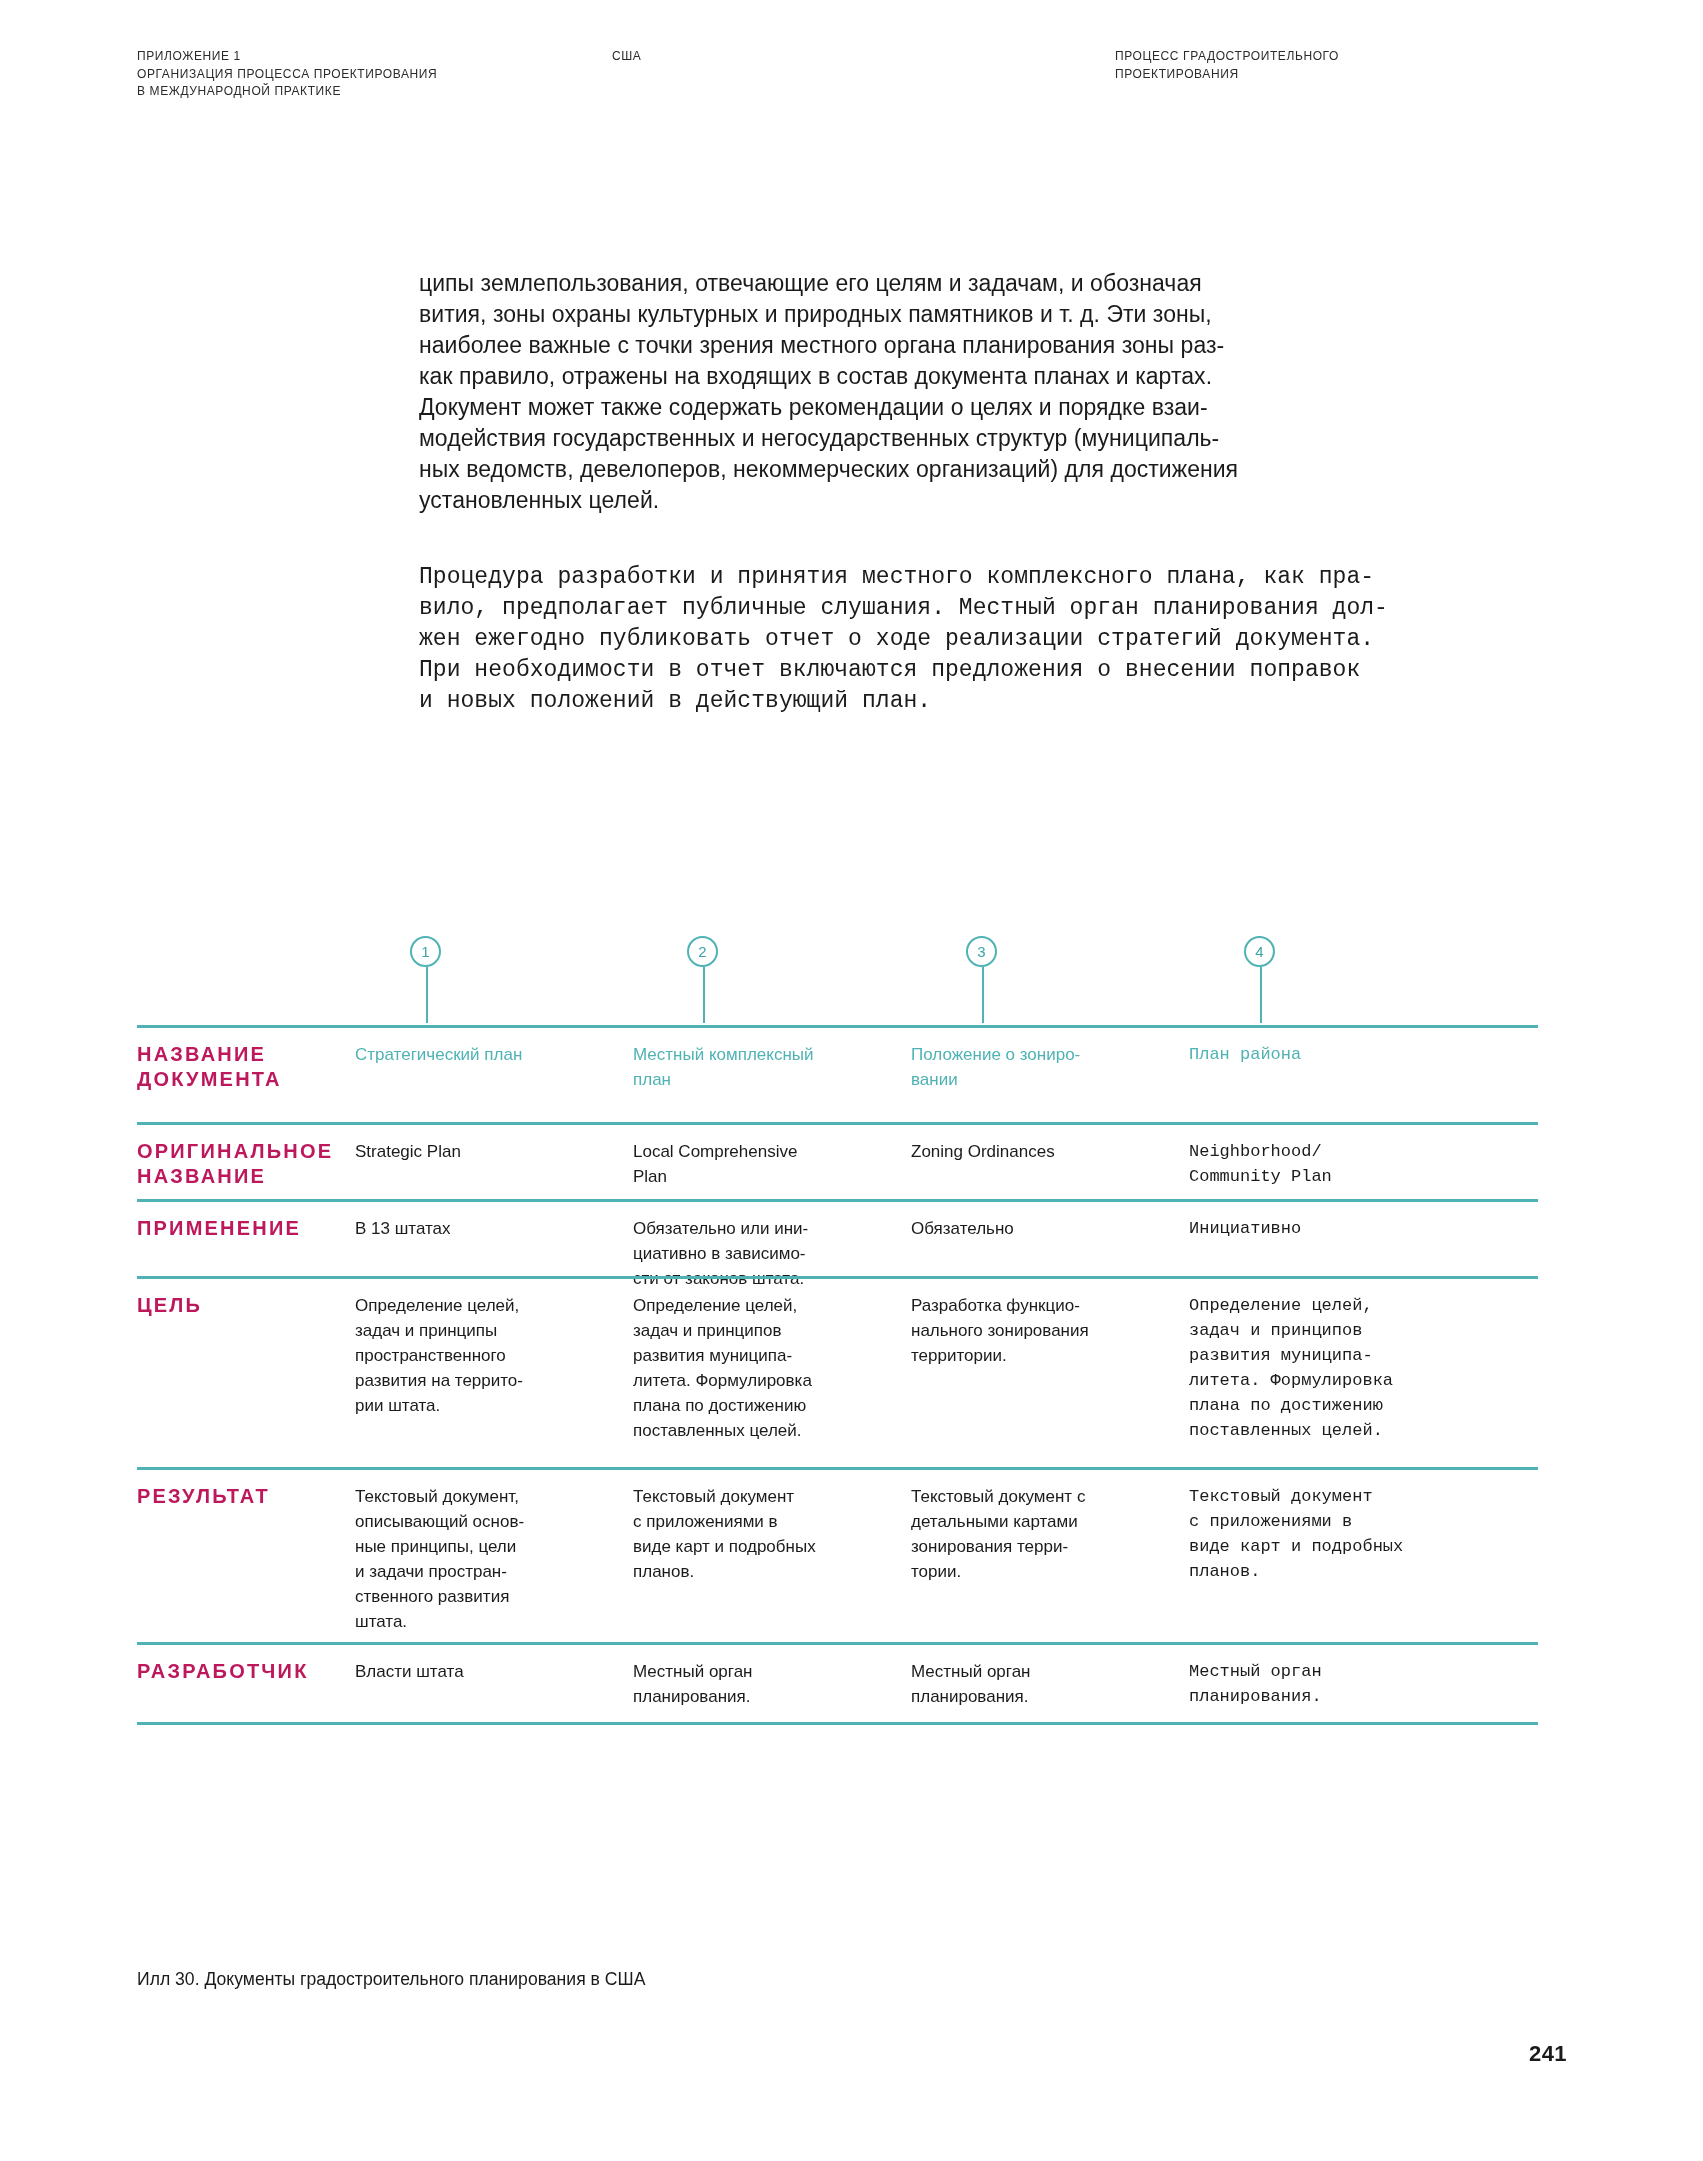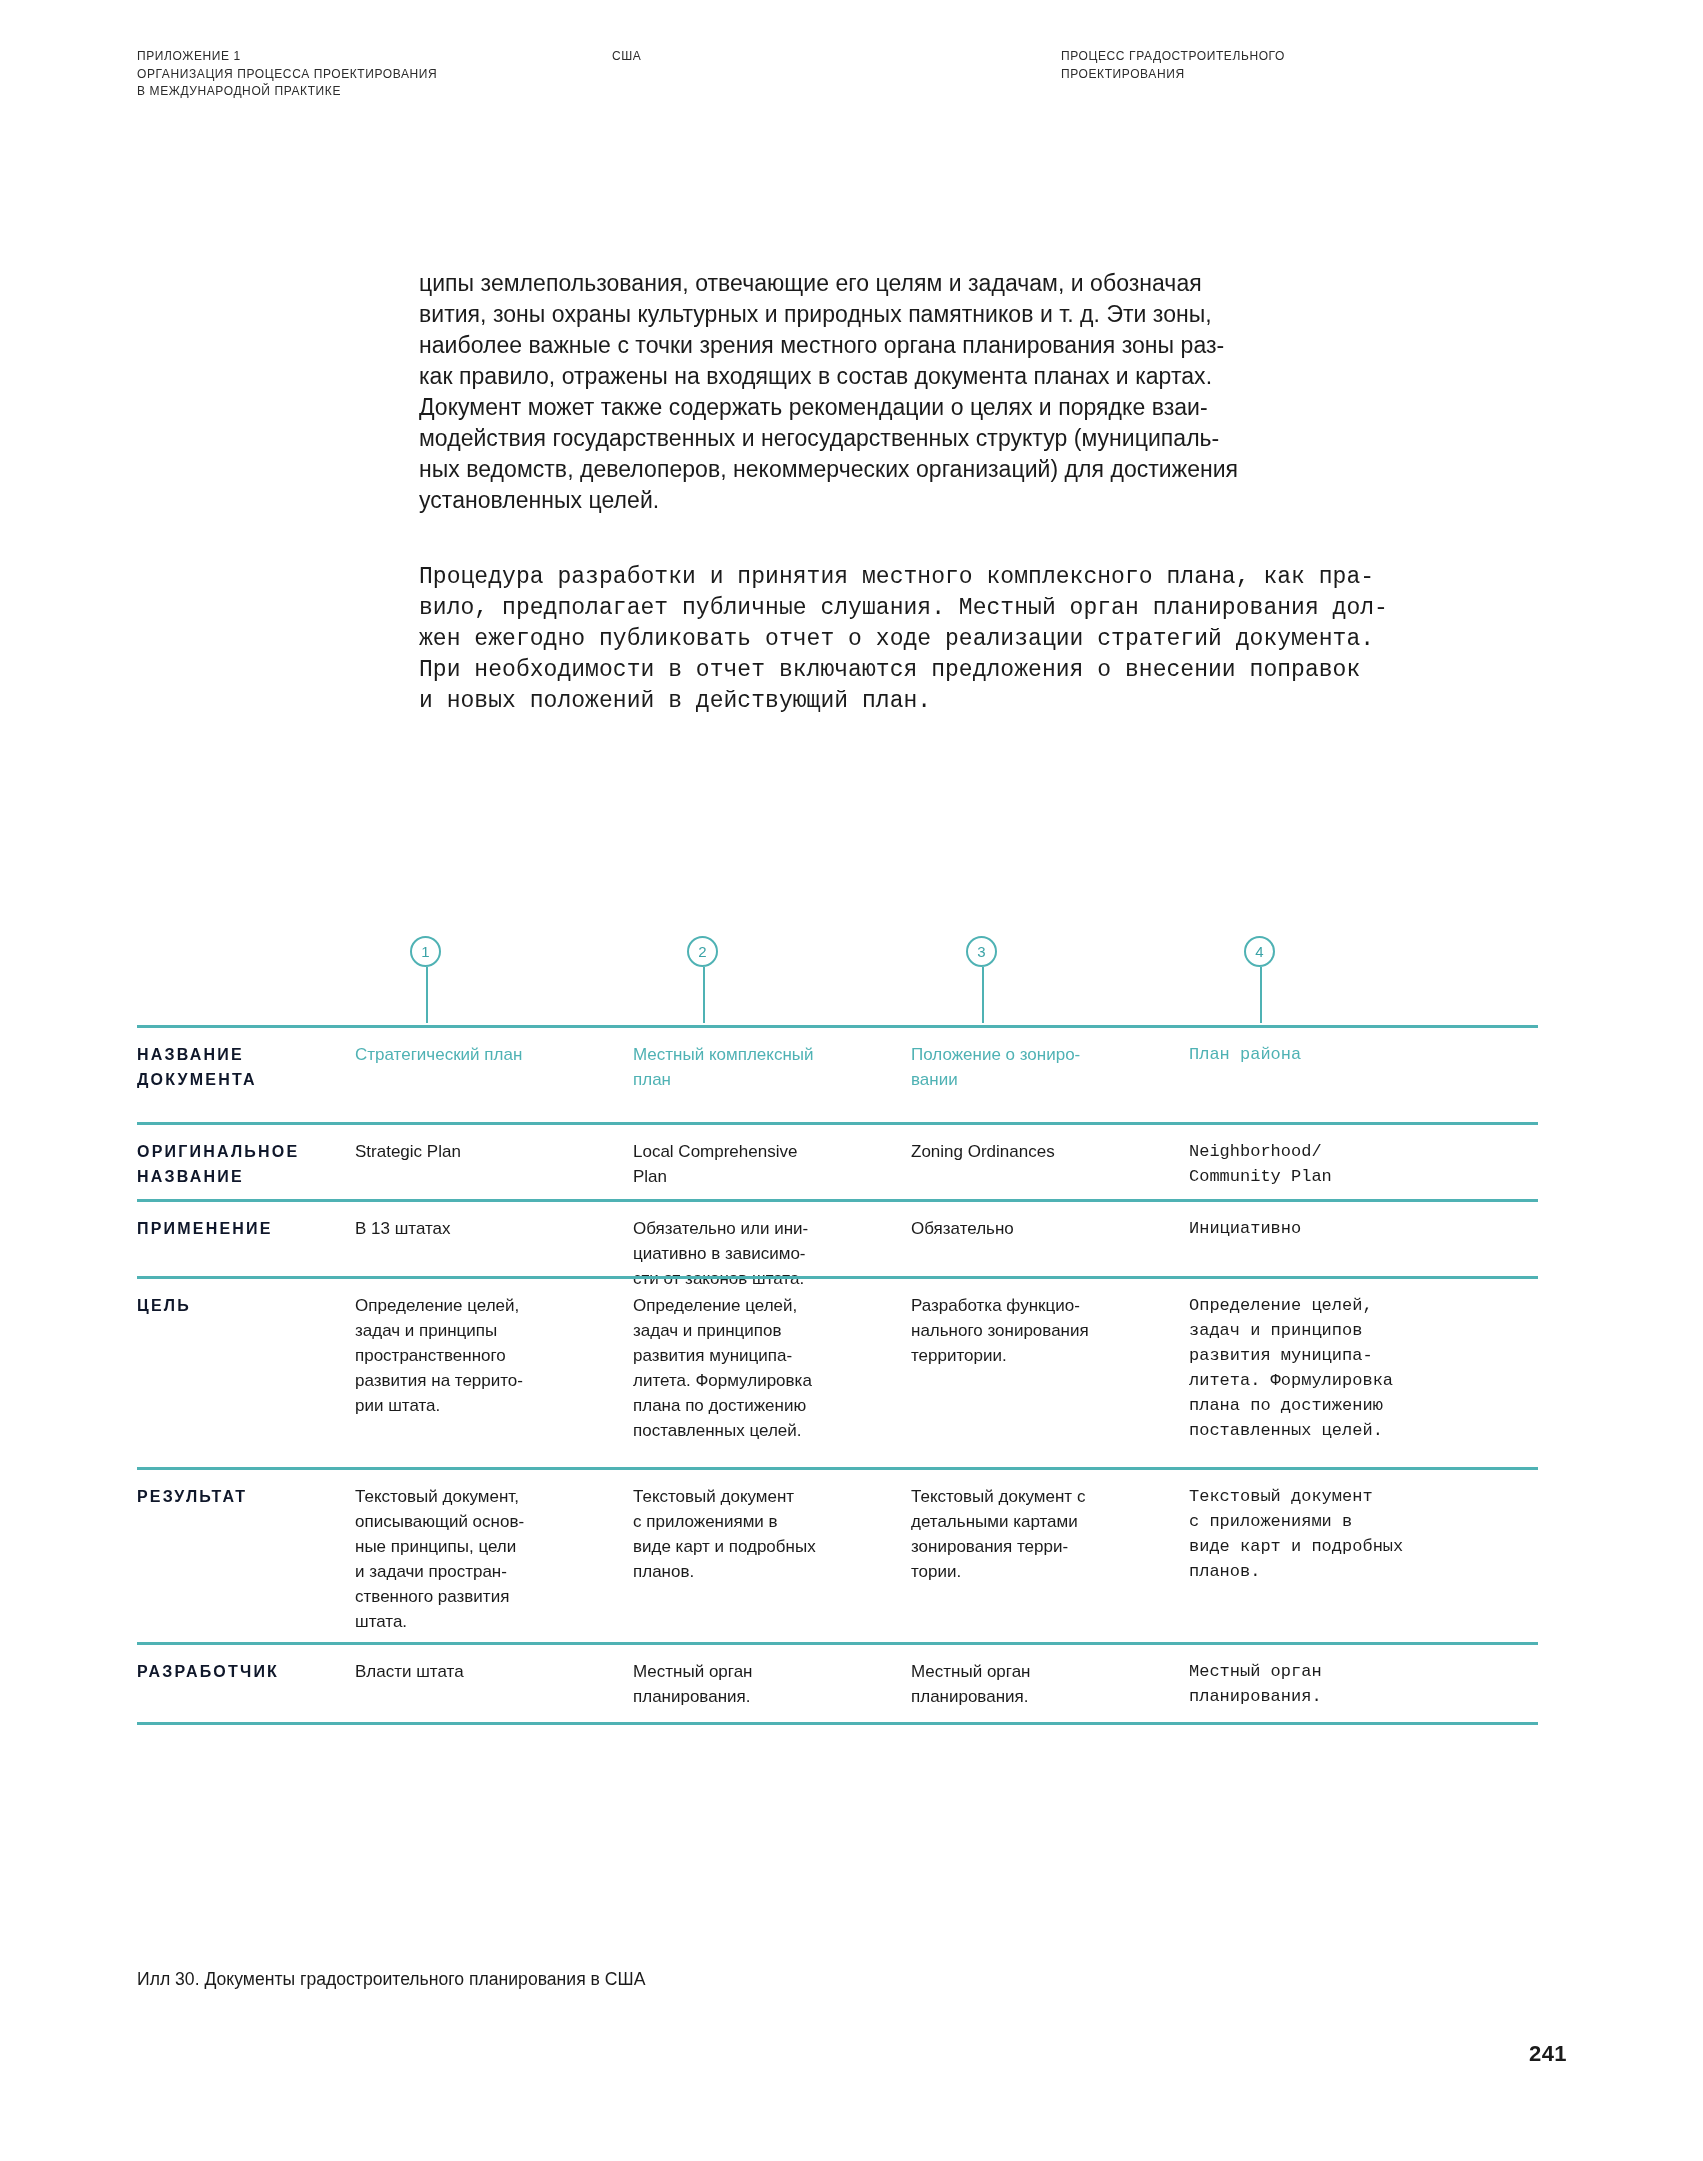--- a/index.html
+++ b/index.html
@@ -29,21 +29,21 @@
     top: 0;
     font-size: 12px;
     line-height: 17.6px;
     letter-spacing: 0.6px;
     color: #2b2b2b;
     text-transform: uppercase;
     font-weight: 400;
   }
   .hdr-left   { left: 0px;    width: 436px; }
   .hdr-center { left: 475px;  width: 225px; }
-  .hdr-right  { left: 924px; width: 465px; }
+  .hdr-right  { left: 978px; width: 465px; }
   .hdr-line { display: block; white-space: pre; }
 
   
   .prose {
     position: absolute;
     left: 419px;
     top: 268px;
     width: 1087px;
   }
   .para {
@@ -111,23 +111,23 @@
     top: 14px;
     font-size: 17px;
     line-height: 25px;
     color: #1b1b1b;
   }
   .tcell .tline { display: block; white-space: pre; }
 
   .rlabel {
     left: 0px;
     width: 211px;
-    color: #0f172a;
+    color: #be185d;
     letter-spacing: 2.2px;
-    font-size: 16px;
+    font-size: 20px;
     line-height: 25px;
     font-weight: 700;
     text-transform: uppercase;
   }
   .c1 { left: 218px;  width: 260px; }
   .c2 { left: 496px;  width: 264px; }
   .c3 { left: 774px; width: 264px; }
   .c4 { left: 1052px; width: 274px; font-family: Liberation Mono, monospace; }
 
   .teal-val { color: #4fb2b4; font-weight: 400; }

